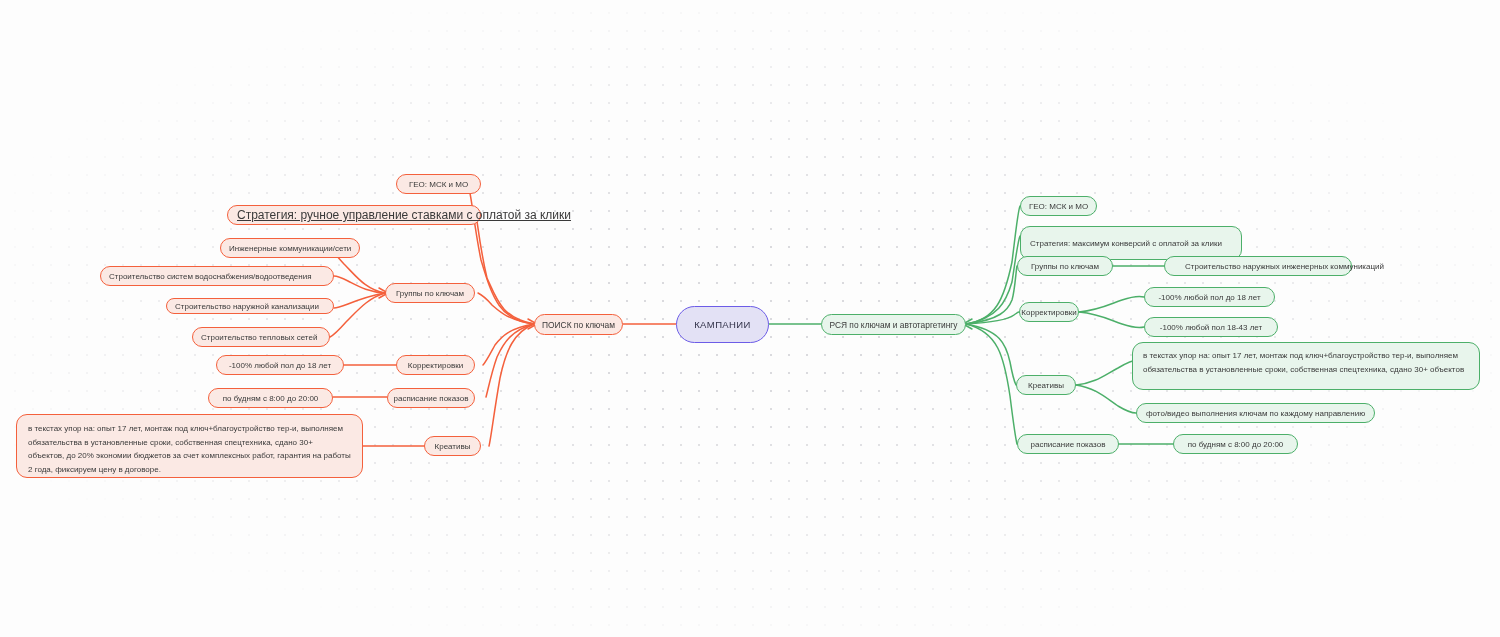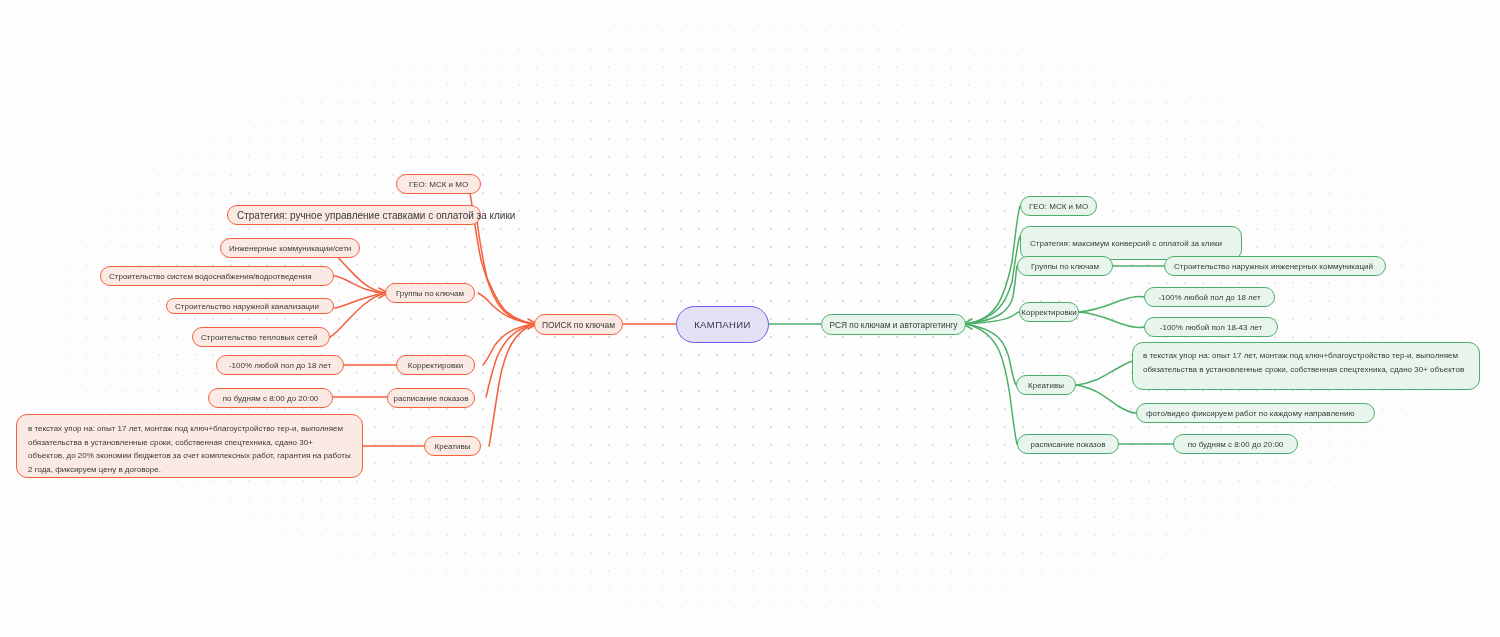--- a/index.html
+++ b/index.html
@@ -130,21 +130,21 @@
 
   <div class="node n-red" style="left:534px; top:314px; width:89px; height:21px; border-radius:11px; justify-content:center;">
     <span class="lbl" style="text-align:center; font-size:8.4px;">ПОИСК по ключам</span>
   </div>
 
   <div class="node n-red" style="left:396px; top:174px; width:85px; height:20px; border-radius:10px; justify-content:center;">
     <span class="lbl" style="text-align:center; font-size:8px;">ГЕО: МСК и МО</span>
   </div>
 
   <div class="node n-red" style="left:227px; top:205px; width:254px; height:20px; border-radius:10px; padding:0 9px;">
-    <span class="lbl" style="font-size:10px;">Стратегия: ручное управление ставками с оплатой за клики</span>
+    <span class="lbl" style="font-size:12px;text-decoration:underline;">Стратегия: ручное управление ставками с оплатой за клики</span>
   </div>
 
   <div class="node n-red" style="left:385px; top:283px; width:90px; height:20px; border-radius:10px; justify-content:center;">
     <span class="lbl" style="text-align:center; font-size:8px;">Группы по ключам</span>
   </div>
 
   <div class="node n-red" style="left:188px; top:238px; width:140px; height:20px; border-radius:10px; padding:0 8px;margin-left:32px;">
     <span class="lbl" style="font-size:8px;">Инженерные коммуникации/сети</span>
   </div>
 
@@ -193,21 +193,21 @@
   </div>
 
   <div class="node n-green" style="left:1020px; top:226px; width:222px; height:20px; border-radius:10px; padding:16px 9px;">
     <span class="lbl" style="font-size:8px;">Стратегия: максимум конверсий с оплатой за клики</span>
   </div>
 
   <div class="node n-green" style="left:1017px; top:256px; width:96px; height:20px; border-radius:10px; justify-content:center;">
     <span class="lbl" style="text-align:center; font-size:8px;">Группы по ключам</span>
   </div>
 
-  <div class="node n-green" style="left:1164px; top:256px; width:222px; height:20px; border-radius:10px; padding:0 9px;">
+  <div class="node n-green" style="left:1164px; top:256px; width:188px; height:20px; border-radius:10px; padding:0 20px;">
     <span class="lbl" style="font-size:8px;">Строительство наружных инженерных коммуникаций</span>
   </div>
 
   <div class="node n-green" style="left:1019px; top:302px; width:60px; height:20px; border-radius:10px; justify-content:center;">
     <span class="lbl" style="text-align:center; font-size:8px;">Корректировки</span>
   </div>
 
   <div class="node n-green" style="left:1144px; top:287px; width:131px; height:20px; border-radius:10px; justify-content:center;">
     <span class="lbl" style="text-align:center; font-size:8px;">-100% любой пол до 18 лет</span>
   </div>
@@ -218,21 +218,21 @@
 
   <div class="node n-green" style="left:1016px; top:375px; width:60px; height:20px; border-radius:10px; justify-content:center;">
     <span class="lbl" style="text-align:center; font-size:8px;">Креативы</span>
   </div>
 
   <div class="node n-green multi" style="left:1132px; top:342px; width:348px; height:48px; border-radius:11px; padding:6px 10px;">
     <span class="lbl" style="font-size:8px; line-height:13.5px;">в текстах упор на: опыт 17 лет, монтаж под ключ+благоустройство тер-и, выполняем обязательства в установленные сроки, собственная спецтехника, сдано 30+ объектов</span>
   </div>
 
   <div class="node n-green" style="left:1136px; top:403px; width:239px; height:20px; border-radius:10px; padding:0 9px;">
-    <span class="lbl" style="font-size:8px;">фото/видео фиксируем работ по каждому направлению</span>
+    <span class="lbl" style="font-size:8px;">фото/видео выполнения ключам по каждому направлению</span>
   </div>
 
   <div class="node n-green" style="left:1017px; top:434px; width:102px; height:20px; border-radius:10px; justify-content:center;">
     <span class="lbl" style="text-align:center; font-size:8px;">расписание показов</span>
   </div>
 
   <div class="node n-green" style="left:1173px; top:434px; width:125px; height:20px; border-radius:10px; justify-content:center;">
     <span class="lbl" style="text-align:center; font-size:8px;">по будням с 8:00 до 20:00</span>
   </div>
 

